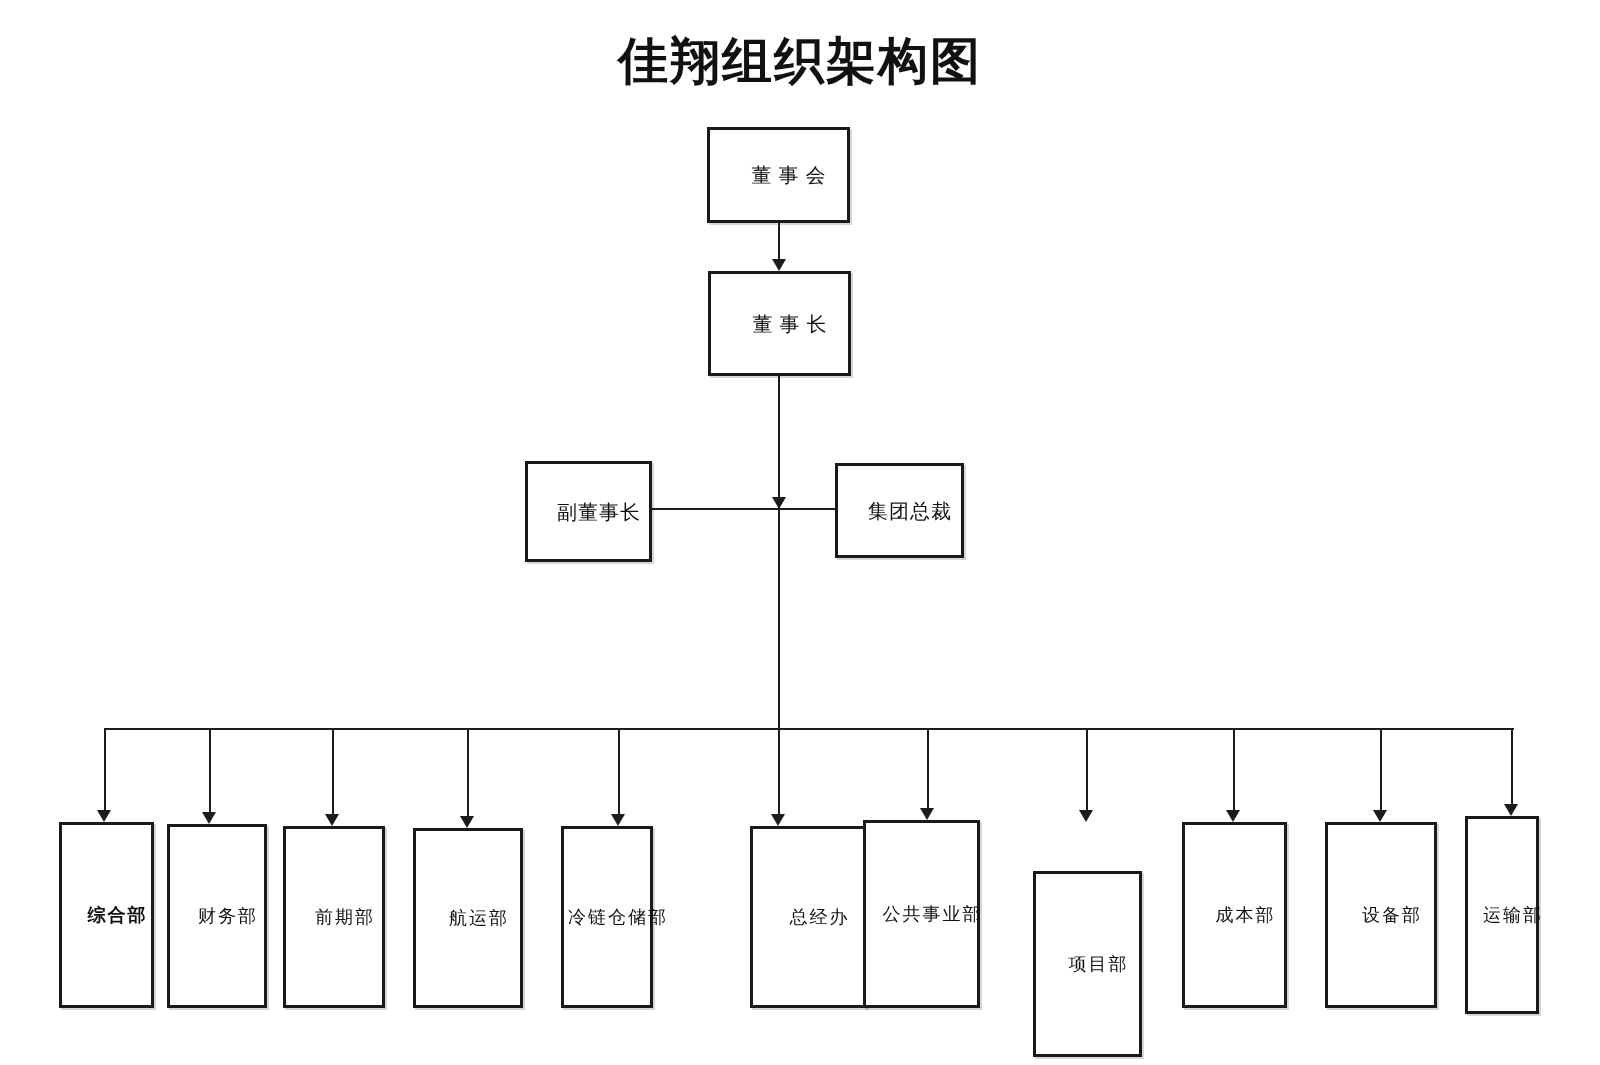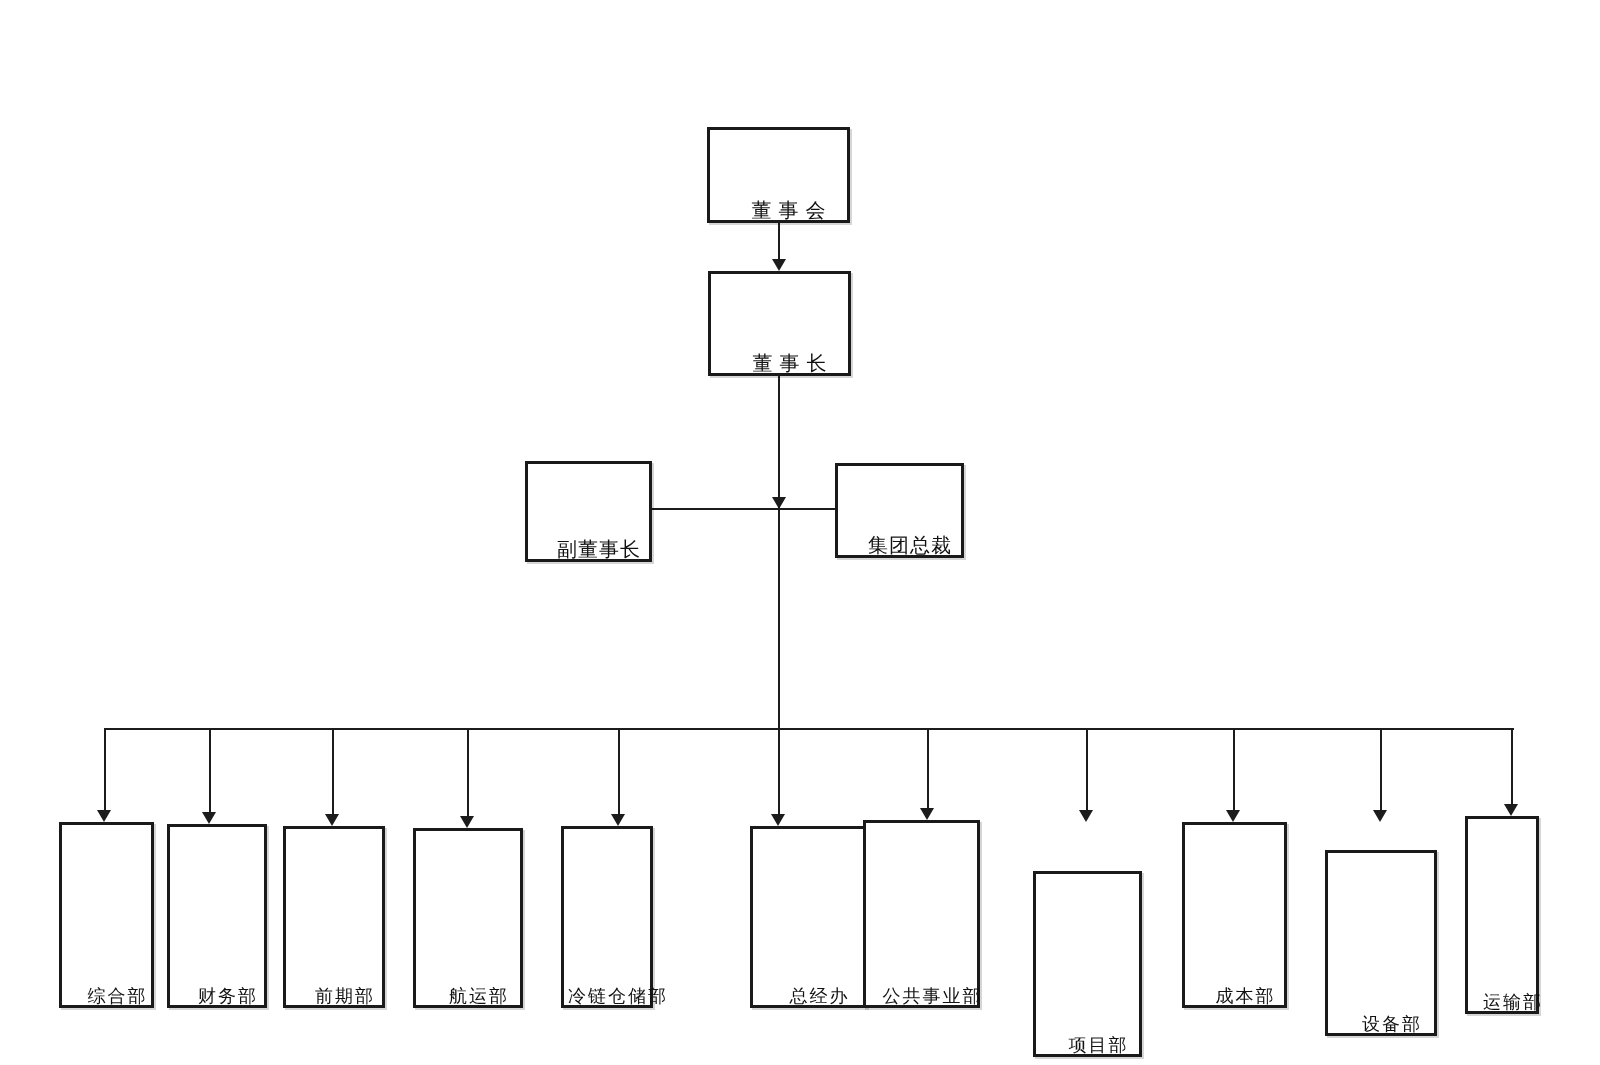--- a/index.html
+++ b/index.html
@@ -26,21 +26,21 @@
     color:var(--text);
     letter-spacing:2px;
     white-space:nowrap;
   }
   .node{
     position:absolute;
     box-sizing:border-box;
     border:3px solid #1a1a1a;
     background:#ffffff;
     display:flex;
-    align-items:flex-end;
+    align-items:center;
     justify-content:center;
     box-shadow:2px 2px 0 rgba(0,0,0,0.16);
     padding-left:20px;
   }
   .label{
     color:var(--text);
     font-size:20px;
     letter-spacing:1px;
     text-indent:1px;
     white-space:nowrap;
@@ -56,20 +56,21 @@
     border-left:7px solid transparent;
     border-right:7px solid transparent;
     border-top:12px solid var(--line);
   }
 </style>
 </head>
 <body>
 
 <div class="canvas">
 
+  <div class="title">佳翔组织架构图</div>
 
   <div class="node" style="left:707px;top:127px;width:143px;height:96px">
     <span class="label ls-wide">董事会</span>
   </div>
 
   <div class="vline" style="left:778px;top:223px;height:38px"></div>
   <div class="arrow-down" style="left:772px;top:259px"></div>
 
   <div class="node" style="left:708px;top:271px;width:143px;height:105px">
     <span class="label ls-wide">董事长</span>
@@ -87,21 +88,21 @@
 
   <div class="node" style="left:525px;top:461px;width:127px;height:101px">
     <span class="label">副董事长</span>
   </div>
 
   <div class="hline" style="left:104px;top:728px;width:1410px"></div>
 
   <div id="departments-layer">
       <div class="vline" style="left: 104px; top: 728px; height: 82px;"></div>
       <div class="arrow-down" style="left: 97px; top: 810px;"></div>
-      <div class="node" style="left: 59px; top: 822px; width: 95px; height: 186px;">
+      <div class="node" style="left: 59px; top: 822px; width: 95px; height: 186px; font-weight: bold;">
         <span class="label dept-label">综合部</span>
       </div>
       <div class="vline" style="left: 209px; top: 728px; height: 84px;"></div>
       <div class="arrow-down" style="left: 202px; top: 812px;"></div>
       <div class="node" style="left: 167px; top: 824px; width: 100px; height: 184px;">
         <span class="label dept-label">财务部</span>
       </div>
       <div class="vline" style="left: 332px; top: 728px; height: 86px;"></div>
       <div class="arrow-down" style="left: 325px; top: 814px;"></div>
       <div class="node" style="left: 283px; top: 826px; width: 102px; height: 182px;">
@@ -132,21 +133,21 @@
       <div class="node" style="left: 1033px; top: 871px; width: 109px; height: 186px;">
         <span class="label dept-label">项目部</span>
       </div>
       <div class="vline" style="left: 1233px; top: 728px; height: 82px;"></div>
       <div class="arrow-down" style="left: 1226px; top: 810px;"></div>
       <div class="node" style="left: 1182px; top: 822px; width: 105px; height: 186px;">
         <span class="label dept-label">成本部</span>
       </div>
       <div class="vline" style="left: 1380px; top: 728px; height: 82px;"></div>
       <div class="arrow-down" style="left: 1373px; top: 810px;"></div>
-      <div class="node" style="left: 1325px; top: 822px; width: 112px; height: 186px; margin-top: 28px;">
+      <div class="node" style="left: 1325px; top: 822px; width: 112px; height: 186px;">
         <span class="label dept-label">设备部</span>
       </div>
       <div class="vline" style="left: 1511px; top: 728px; height: 76px;"></div>
       <div class="arrow-down" style="left: 1504px; top: 804px;"></div>
       <div class="node" style="left: 1465px; top: 816px; width: 74px; height: 198px;">
         <span class="label dept-label">运输部</span>
       </div>
     </div>
 
 </div>

